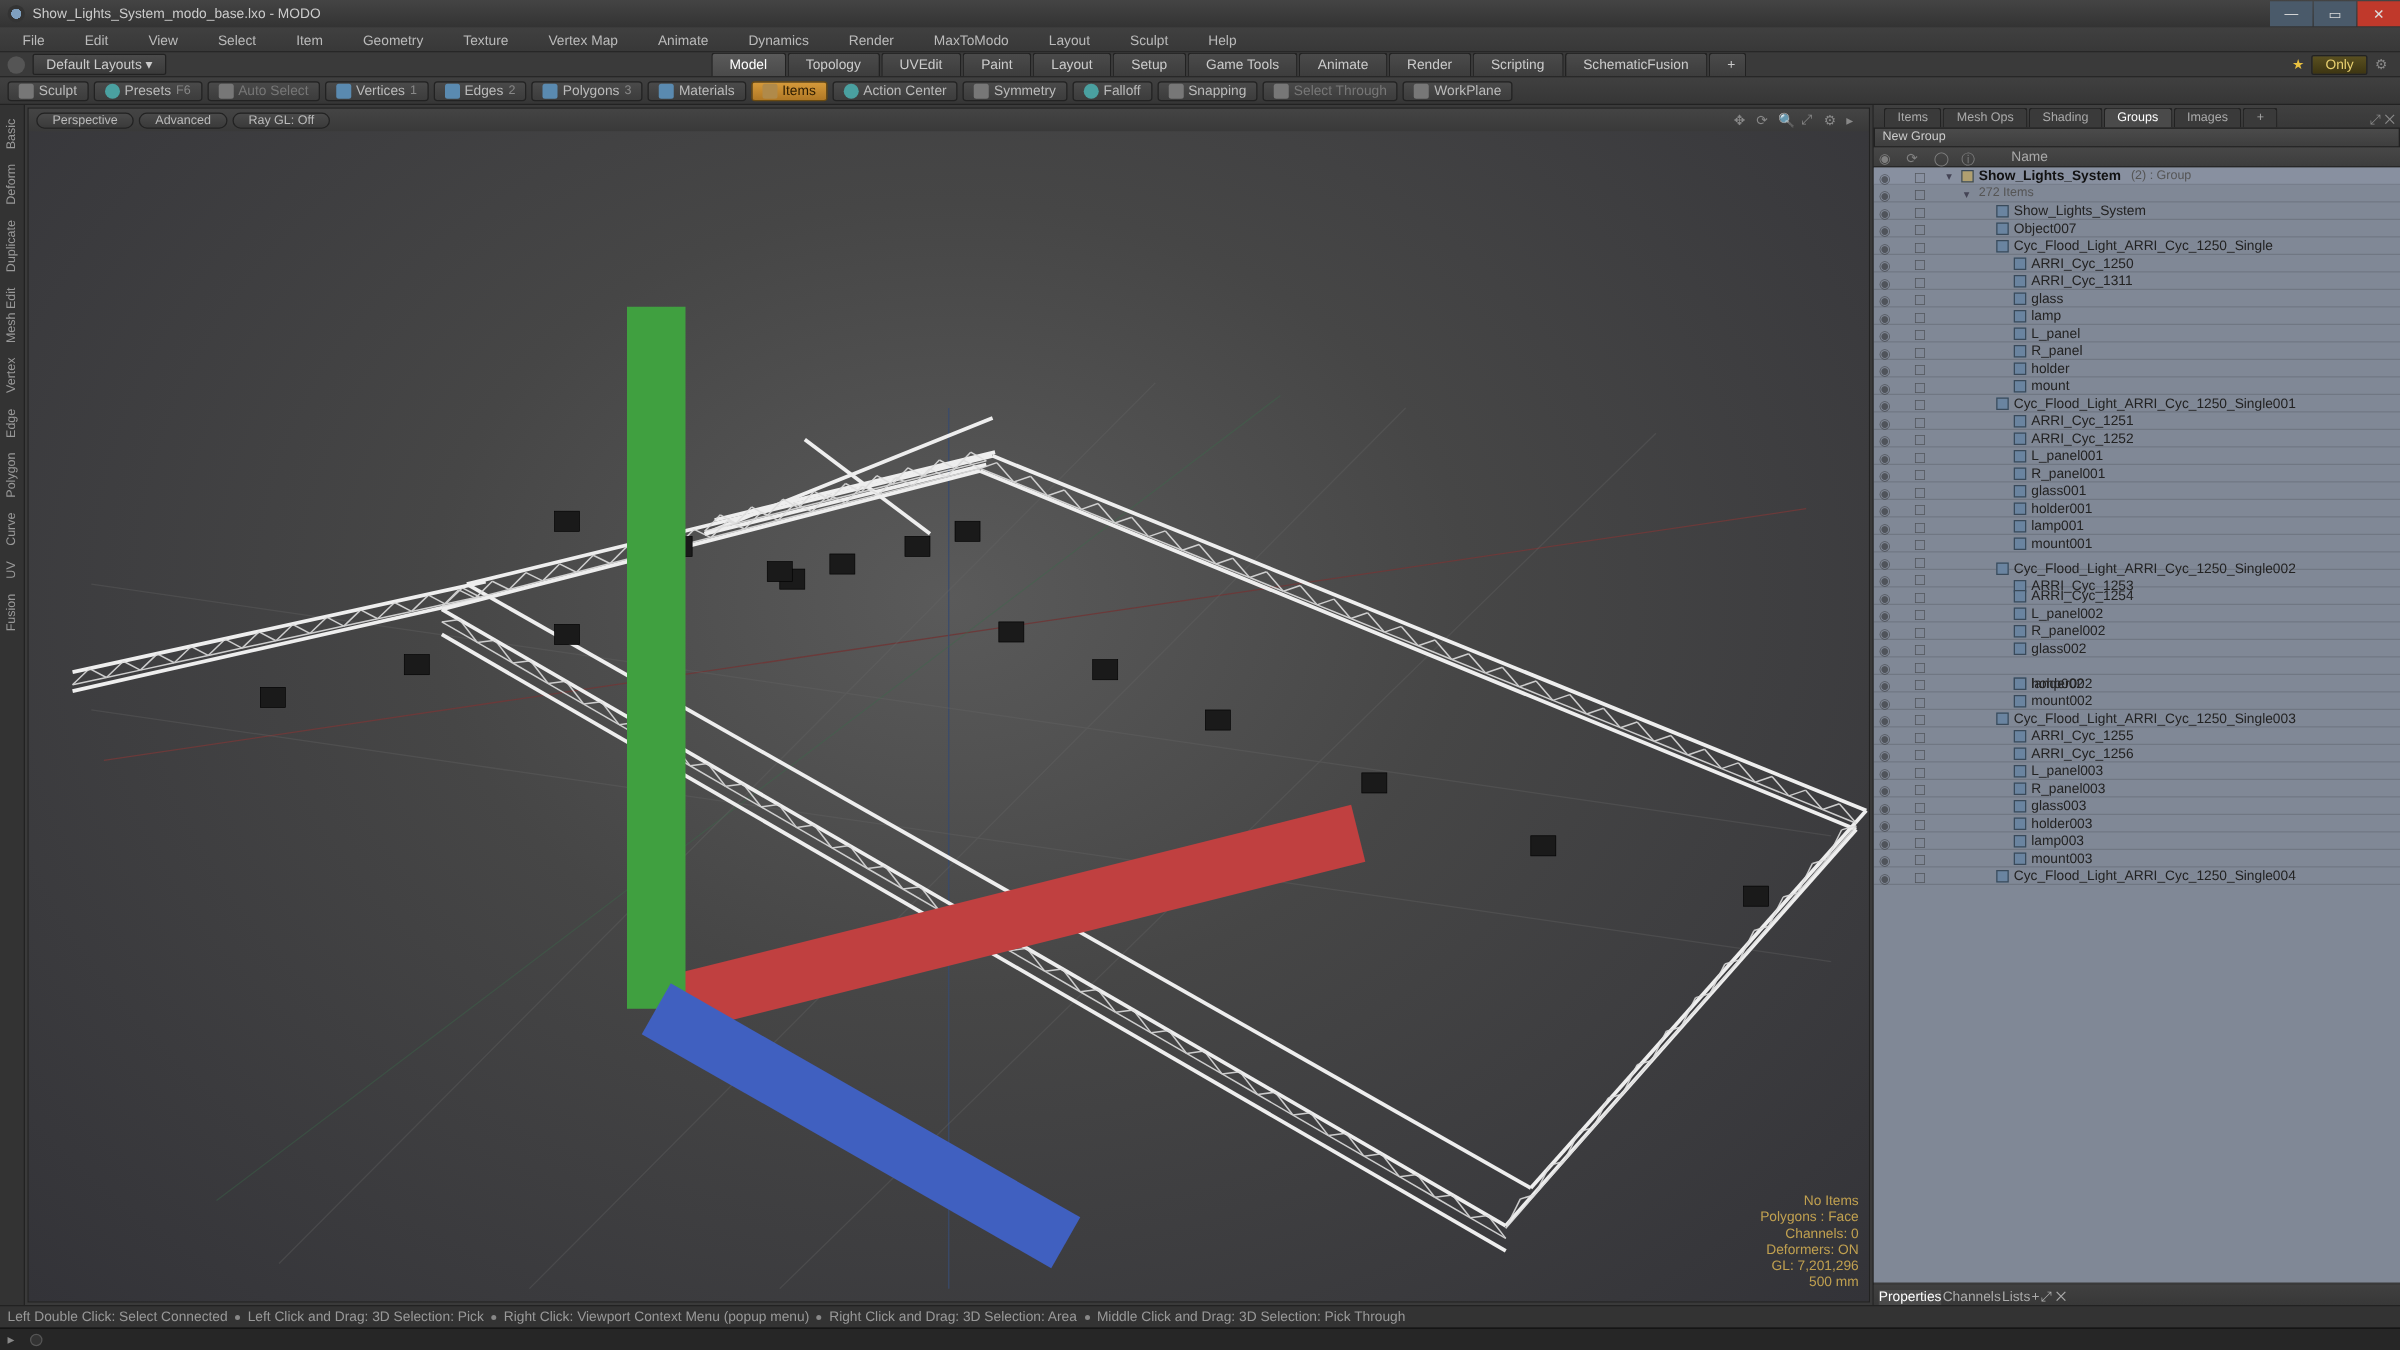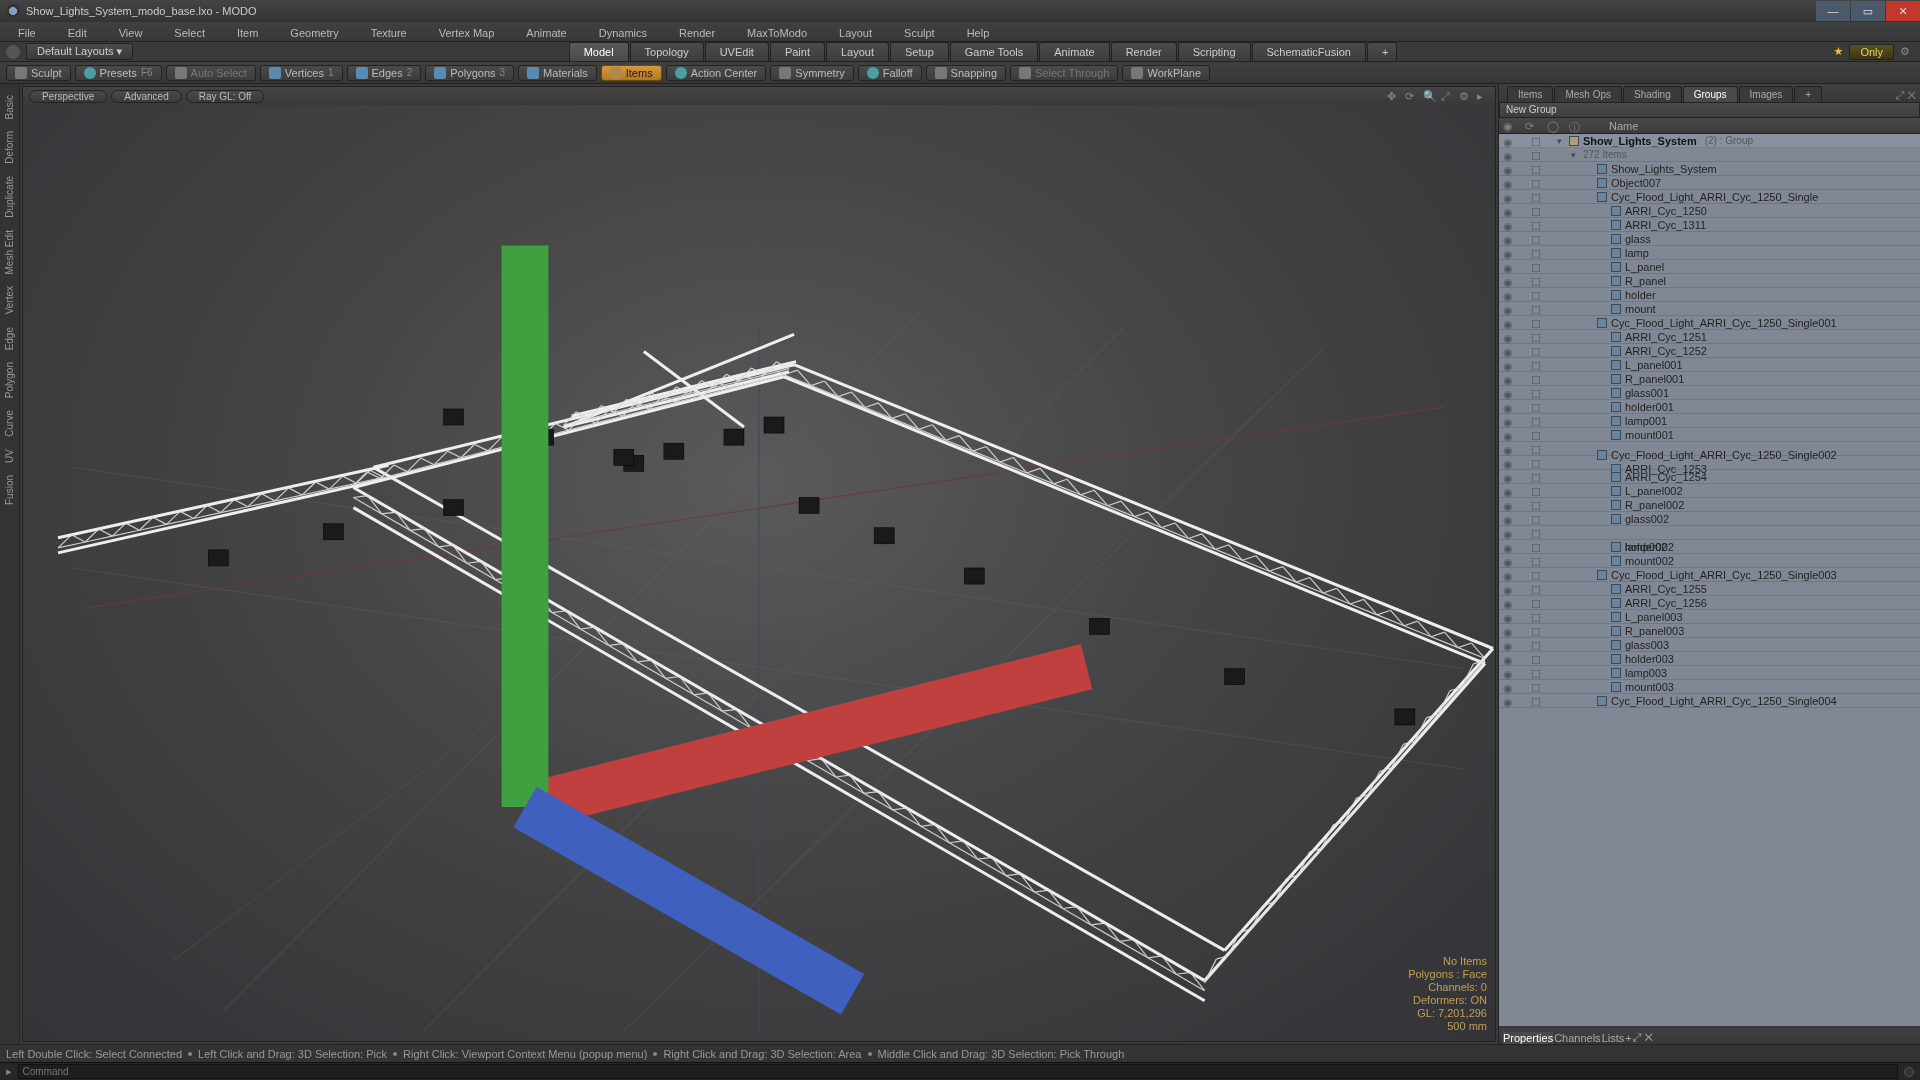--- a/index.html
+++ b/index.html
@@ -1174,15 +1174,14 @@
   <span>Left Click and Drag: 3D Selection: Pick</span>
     <span class="dot"></span>
   <span>Right Click: Viewport Context Menu (popup menu)</span>
     <span class="dot"></span>
   <span>Right Click and Drag: 3D Selection: Area</span>
     <span class="dot"></span>
   <span>Middle Click and Drag: 3D Selection: Pick Through</span>
 </div>
 <div class="cmdline">
   <span class="prompt">▸</span>
-  <input placeholder="Command" style="">
   <span class="rec"></span>
 </div>
 
 </body></html>

